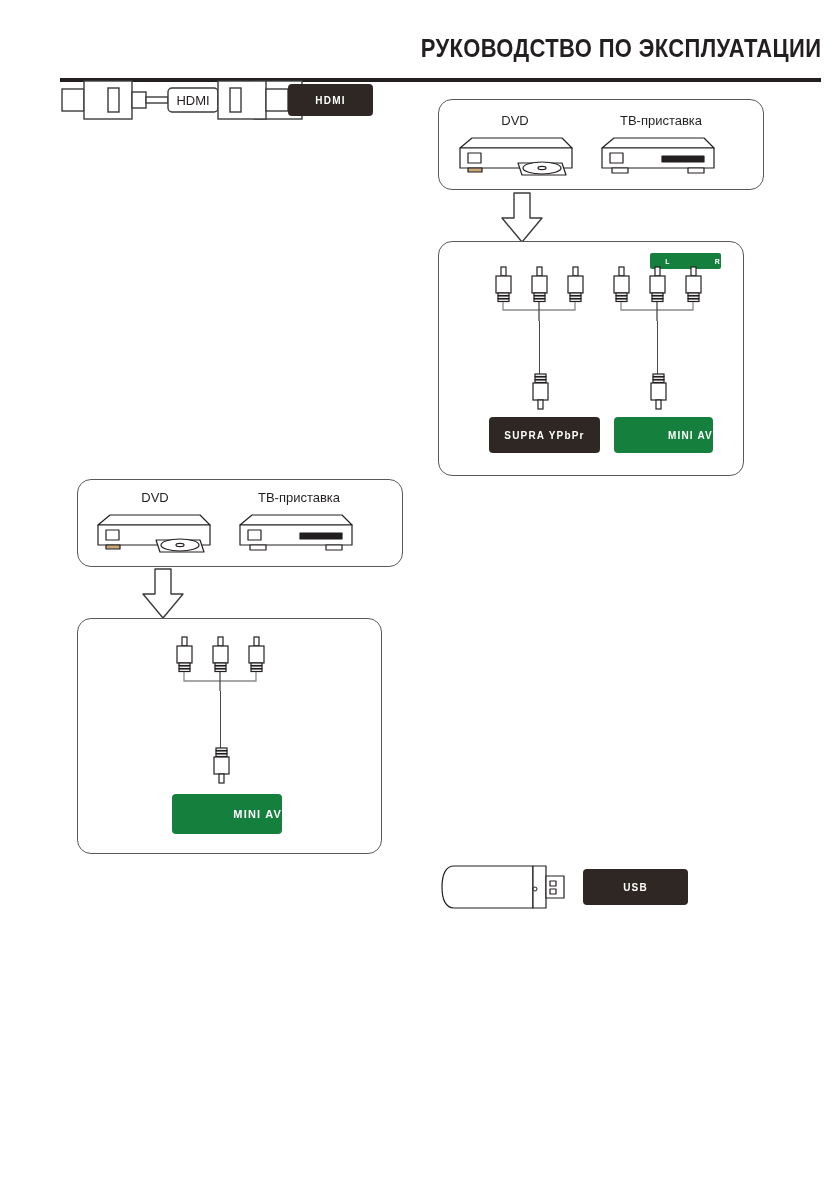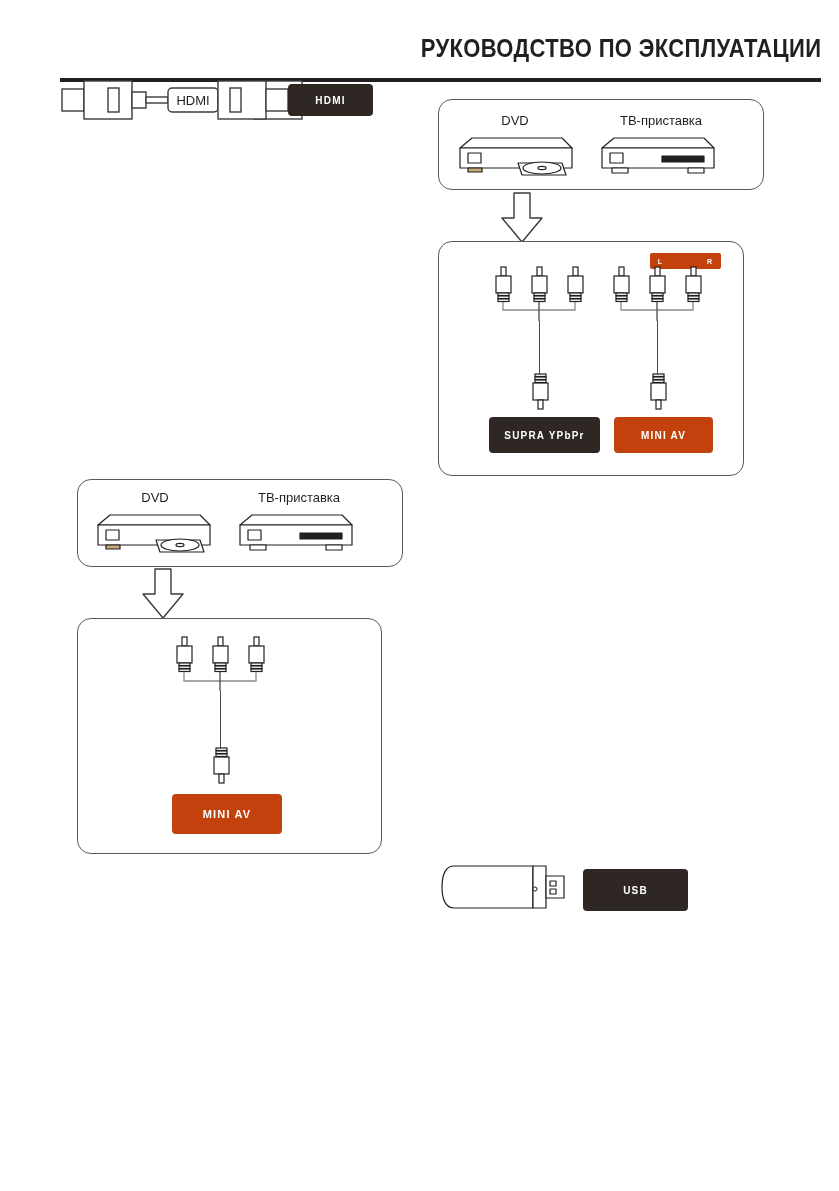--- a/index.html
+++ b/index.html
@@ -31,21 +31,21 @@
   }
   .footer-rule{position:absolute;left:198px;right:0;top:21px;height:4px;background:#231f20;}
 
   
   .badge{
     position:absolute;display:flex;align-items:center;justify-content:center;
     color:#ffffff;font-weight:bold;border-radius:4px;
     letter-spacing:1.2px;
   }
   .badge.brown{background:#2e2724;}
-  .badge.black{background:#c2410c;}
+  .badge.black{background:#15803d;justify-content:flex-end;}
 
   
   .panel{position:absolute;border:1.4px solid #58595b;border-radius:14px;background:#fff;}
 
   
   .dev-label{
     position:absolute;font-family:Liberation Sans, sans-serif;
     font-size:13px;color:#231f20;white-space:nowrap;text-align:center;
   }
 
@@ -330,18 +330,18 @@
       <g fill="#ffffff" stroke="#231f20" stroke-width="1.2" stroke-linejoin="round">
         <path d="M14,2 L93,2 L93,44 L14,44 C6,44 2,36 2,23 C2,10 6,2 14,2 Z"></path>
         <rect x="93" y="2" width="13" height="42"></rect>
         <rect x="106" y="12" width="18" height="22"></rect>
         <rect x="110" y="17" width="6" height="5" fill="#ffffff"></rect>
         <rect x="110" y="25" width="6" height="5" fill="#ffffff"></rect>
       </g>
       <circle cx="95" cy="25" r="2" fill="#ffffff" stroke="#231f20" stroke-width="1"></circle>
     </svg>
   </div>
-  <div class="badge brown" style="left:583px;top:869px;width:105px;height:42px;font-size:10px;">
+  <div class="badge brown" style="left:583px;top:869px;width:105px;height:36px;font-size:10px;">
     <span>USB</span>
   </div>
 
 
 </div>
 
 </body></html>

